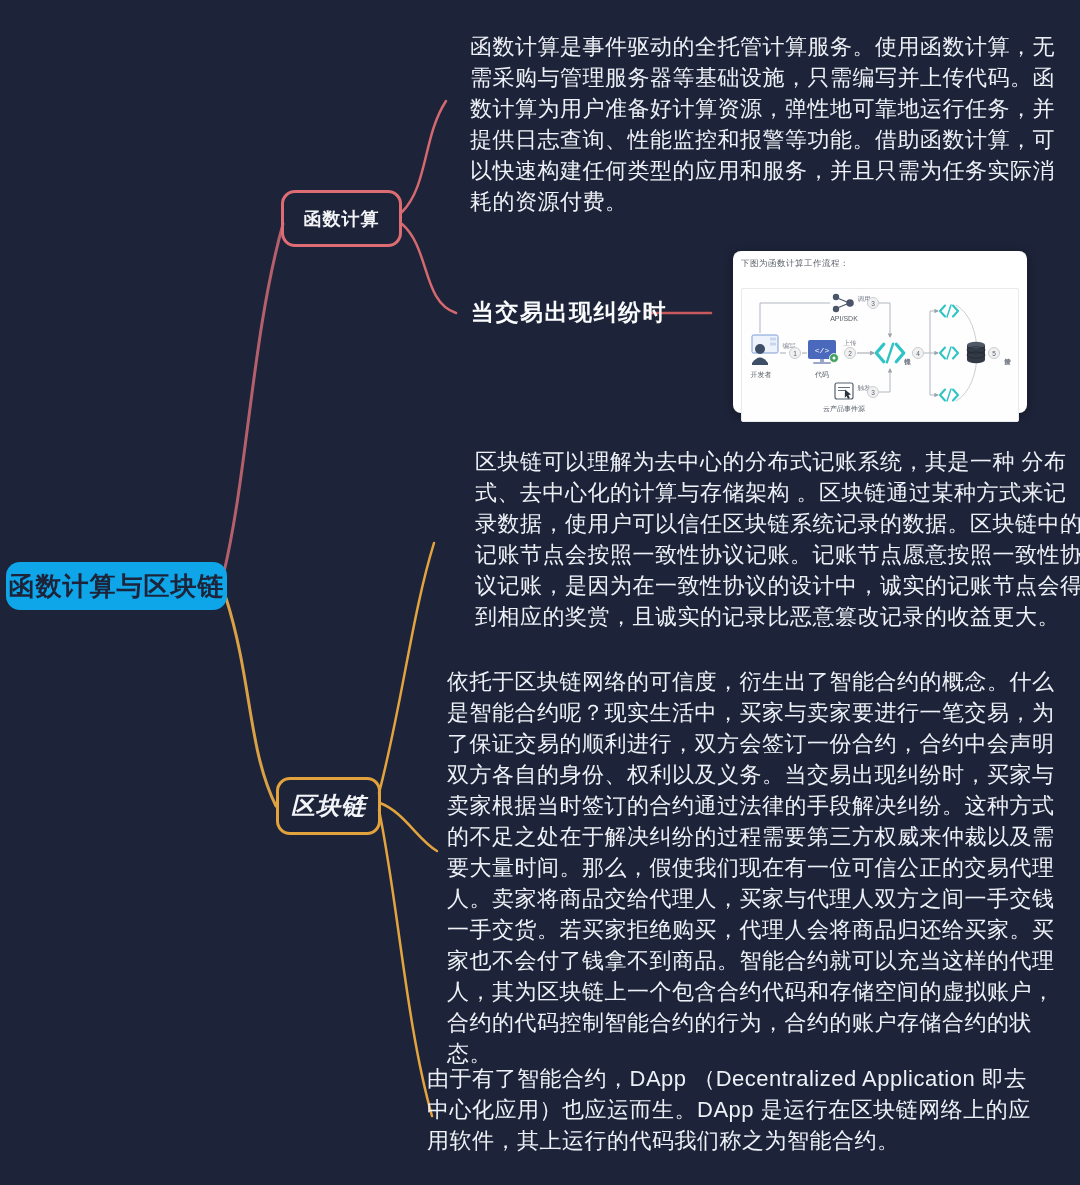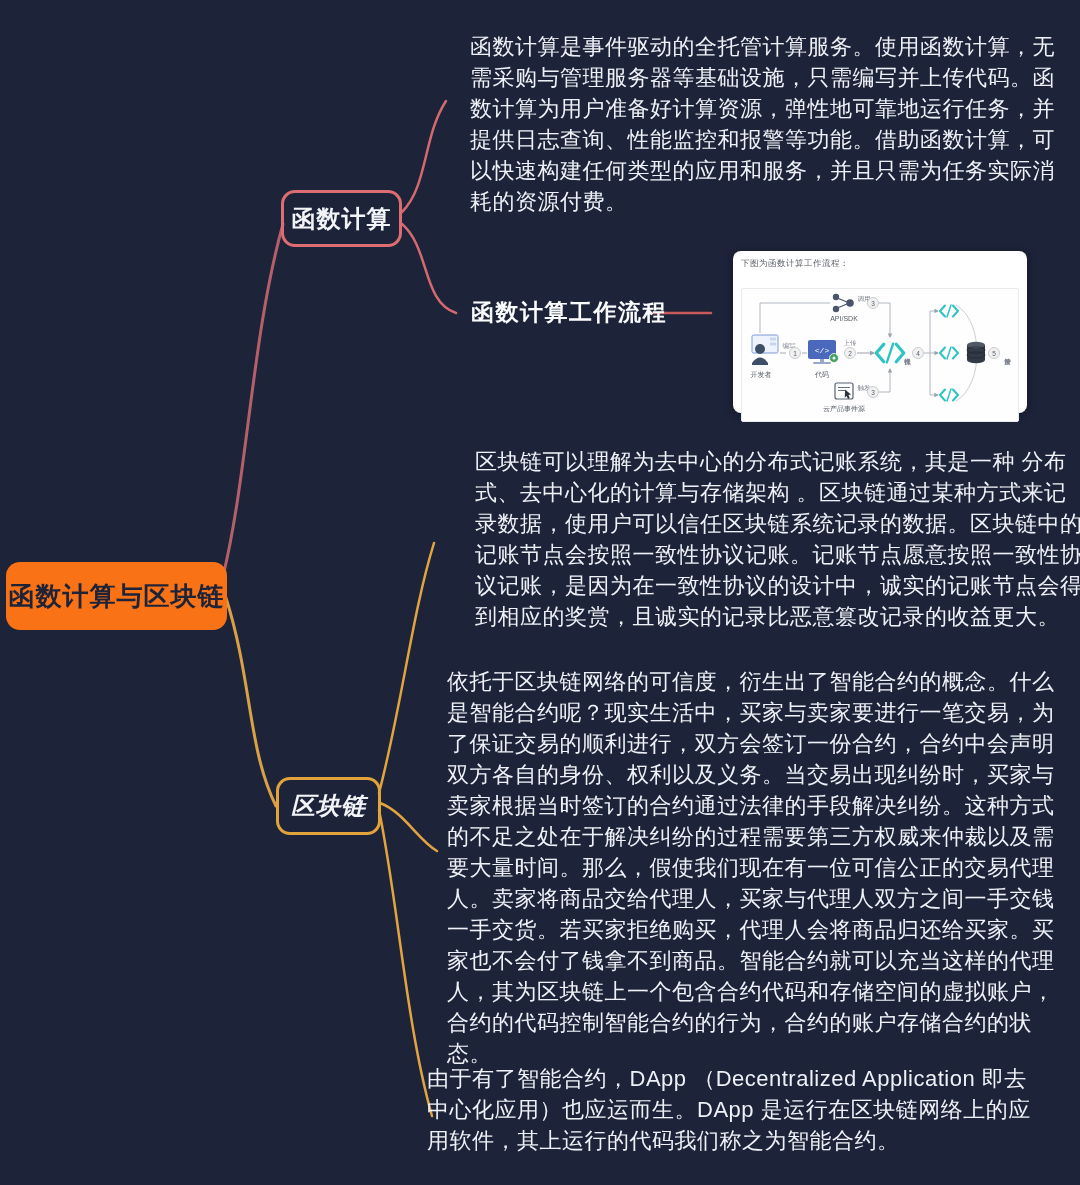--- a/index.html
+++ b/index.html
@@ -14,28 +14,28 @@
   #connectors {
     position:absolute; left:0; top:0; width:1080px; height:1185px;
     z-index:1; pointer-events:none;
   }
   .mm-node {
     position:absolute; z-index:2;
     display:flex; align-items:center; justify-content:center;
     border-radius:14px; text-align:center;
   }
   #root-node {
-    left:6px; top:562px; width:221px; height:68px;
-    background:#f97316; color:#1d2338;
+    left:6px; top:562px; width:221px; height:48px;
+    background:#0ea5e9; color:#1d2338;
     font-size:26px; font-weight:600; letter-spacing:1px;text-align:center;
   }
   #fc-node {
     left:281px; top:190px; width:121px; height:57px;
     border:3px solid #dd6d72; color:#f2f4f8;
-    font-size:24px; font-weight:600; letter-spacing:1px;
+    font-size:18px; font-weight:600; letter-spacing:1px;
   }
   #bc-node {
     left:276px; top:777px; width:105px; height:58px;
     border:3px solid #e2a23c; color:#f2f4f8;
     font-size:24px; font-weight:600; letter-spacing:1px;font-style:italic;
   }
   .mm-text {
     position:absolute; z-index:2;
     font-size:22px; line-height:31px; color:#eef1f7;
     letter-spacing:0.5px; text-align:left;
@@ -86,21 +86,21 @@
 <div class="mm-node" id="root-node">
   <span>函数计算与区块链</span>
 </div>
 
 <div class="mm-node" id="fc-node">
   <span>函数计算</span>
 </div>
 
 <div class="mm-text" id="fc-description">函数计算是事件驱动的全托管计算服务。使用函数计算，无需采购与管理服务器等基础设施，只需编写并上传代码。函数计算为用户准备好计算资源，弹性地可靠地运行任务，并提供日志查询、性能监控和报警等功能。借助函数计算，可以快速构建任何类型的应用和服务，并且只需为任务实际消耗的资源付费。</div>
 
-<div id="fc-workflow-label">函数计算工作流程</div>
+<div id="fc-workflow-label">当交易出现纠纷时</div>
 
 <div id="workflow-image">
   <div id="workflow-title">下图为函数计算工作流程：</div>
   <div id="workflow-panel">
     <svg width="278" height="132" viewBox="0 0 278 132" xmlns="http://www.w3.org/2000/svg">
       <defs>
         <marker id="ah" viewBox="0 0 10 10" refX="8" refY="5" markerWidth="5" markerHeight="5" orient="auto-start-reverse">
           <path d="M0,0 L10,5 L0,10 Z" fill="#9aa2ac"></path>
         </marker>
       </defs>

